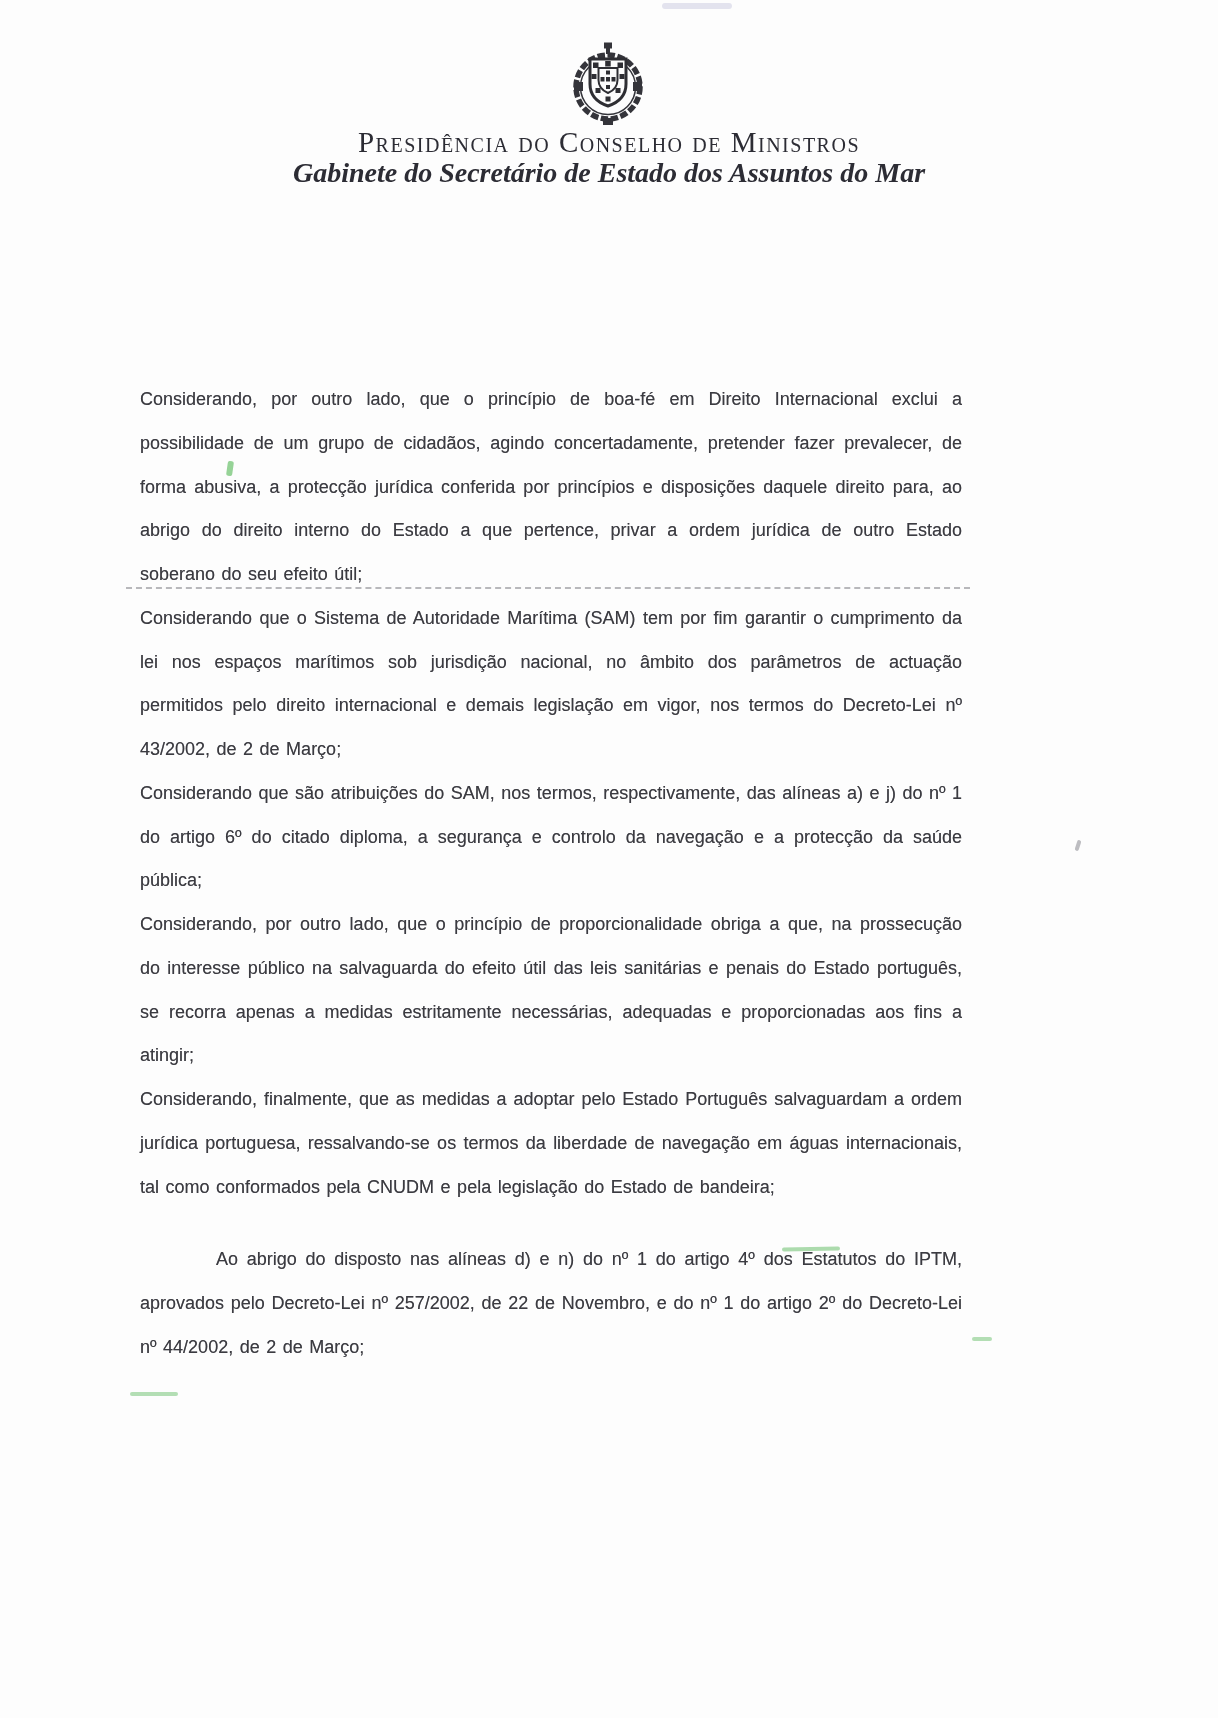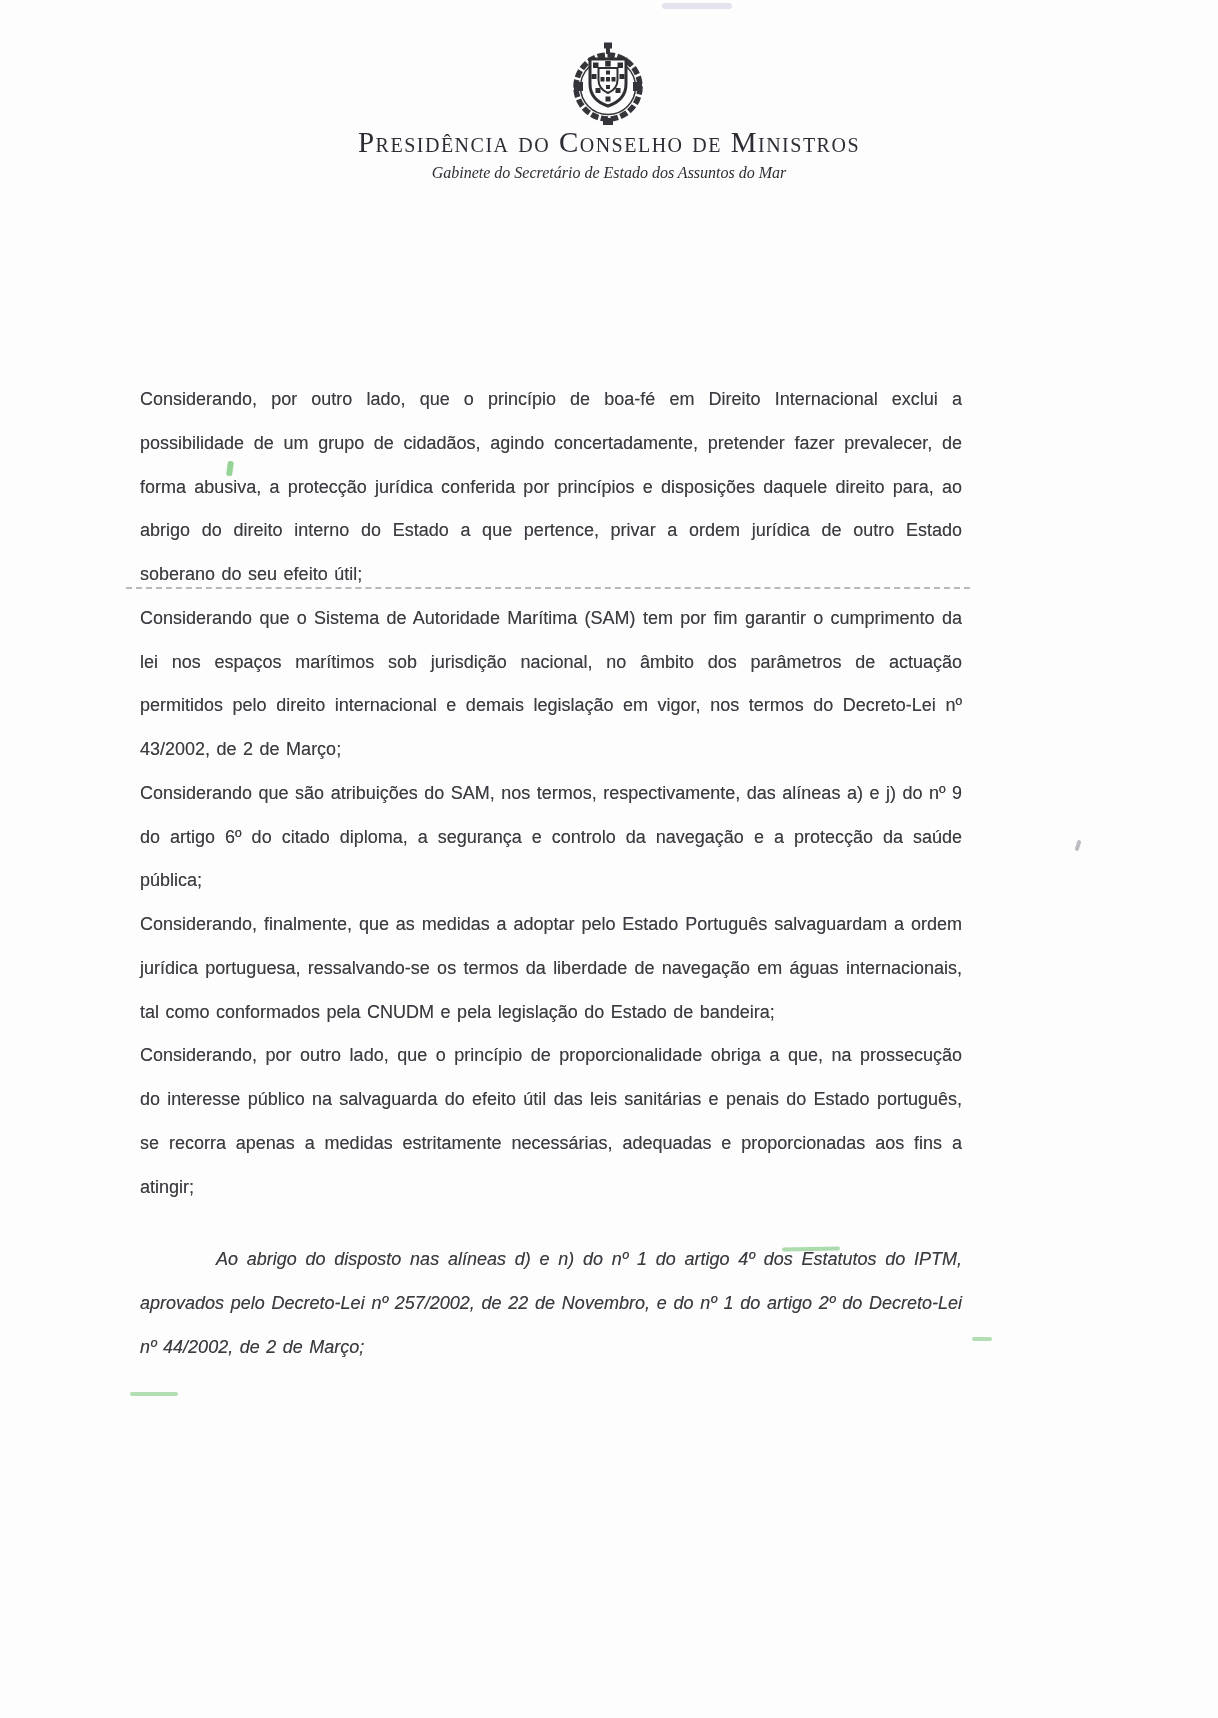--- a/index.html
+++ b/index.html
@@ -23,38 +23,38 @@
     font-family:"Liberation Serif",serif;
     font-variant:small-caps;
     font-size:29px;
     letter-spacing:1.5px;
     line-height:32px;
     white-space:nowrap;
   }
   .org-subtitle{
     font-family:"Liberation Serif",serif;
     font-style:italic;
-    font-weight:normal;
-    font-size:16px;
+    font-weight:bold;
+    font-size:28px;
     line-height:24px;
     margin-top:3px;
     white-space:nowrap;
   }
   
   .doc-body{
     position:absolute;left:140px;top:378px;width:822px;
     font-size:18px;
     line-height:43.75px;
     color:#3b3b41;
     text-align:justify;
     word-spacing:1.5px;
     text-shadow:0 0 0.5px rgba(59,59,65,0.55);
   }
   .doc-body p{margin:0;padding:0;}
-  .doc-body p.closing{margin-top:29px;text-indent:76px;font-style:italic;}
+  .doc-body p.closing{margin-top:29px;text-indent:76px;}
   
   .artifact{position:absolute;pointer-events:none;}
   .dash-line{
     left:126px;top:587px;width:844px;height:0;
     border-bottom:2px dashed rgba(80,80,88,0.40);
   }
   .green{background:#69c06b;opacity:0.7;border-radius:2px;}
   .g1{left:227px;top:461px;width:6px;height:15px;transform:rotate(8deg);}
   .g2{left:782px;top:1247px;width:58px;height:4px;transform:rotate(-1deg);opacity:0.55;}
   .g3{left:130px;top:1392px;width:48px;height:4px;opacity:0.5;}
@@ -108,23 +108,23 @@
   </svg>
 
   <div class="letterhead">
     <div class="org-title">Presidência do Conselho de Ministros</div>
     <div class="org-subtitle">Gabinete do Secretário de Estado dos Assuntos do Mar</div>
   </div>
 
   <div class="doc-body">
     <p>Considerando, por outro lado, que o princípio de boa-fé em Direito Internacional exclui a possibilidade de um grupo de cidadãos, agindo concertadamente, pretender fazer prevalecer, de forma abusiva, a protecção jurídica conferida por princípios e disposições daquele direito para, ao abrigo do direito interno do Estado a que pertence, privar a ordem jurídica de outro Estado soberano do seu efeito útil;</p>
     <p>Considerando que o Sistema de Autoridade Marítima (SAM) tem por fim garantir o cumprimento da lei nos espaços marítimos sob jurisdição nacional, no âmbito dos parâmetros de actuação permitidos pelo direito internacional e demais legislação em vigor, nos termos do Decreto-Lei nº 43/2002, de 2 de Março;</p>
-    <p>Considerando que são atribuições do SAM, nos termos, respectivamente, das alíneas a) e j) do nº 9 do artigo 6º do citado diploma, a segurança e controlo da navegação e a protecção da saúde pública;</p>
+    <p>Considerando que são atribuições do SAM, nos termos, respectivamente, das alíneas a) e j) do nº 1 do artigo 6º do citado diploma, a segurança e controlo da navegação e a protecção da saúde pública;</p>
+    <p>Considerando, por outro lado, que o princípio de proporcionalidade obriga a que, na prossecução do interesse público na salvaguarda do efeito útil das leis sanitárias e penais do Estado português, se recorra apenas a medidas estritamente necessárias, adequadas e proporcionadas aos fins a atingir;</p>
     <p>Considerando, finalmente, que as medidas a adoptar pelo Estado Português salvaguardam a ordem jurídica portuguesa, ressalvando-se os termos da liberdade de navegação em águas internacionais, tal como conformados pela CNUDM e pela legislação do Estado de bandeira;</p>
-    <p>Considerando, por outro lado, que o princípio de proporcionalidade obriga a que, na prossecução do interesse público na salvaguarda do efeito útil das leis sanitárias e penais do Estado português, se recorra apenas a medidas estritamente necessárias, adequadas e proporcionadas aos fins a atingir;</p>
     <p class="closing">Ao abrigo do disposto nas alíneas d) e n) do nº 1 do artigo 4º dos Estatutos do IPTM, aprovados pelo Decreto-Lei nº 257/2002, de 22 de Novembro, e do nº 1 do artigo 2º do Decreto-Lei nº 44/2002, de 2 de Março;</p>
   </div>
 
   <div class="artifact dash-line"></div>
   <div class="artifact green g1"></div>
   <div class="artifact green g2"></div>
   <div class="artifact green g3"></div>
   <div class="artifact green g4"></div>
   <div class="artifact gray-tick"></div>
   <div class="artifact top-smudge"></div>

